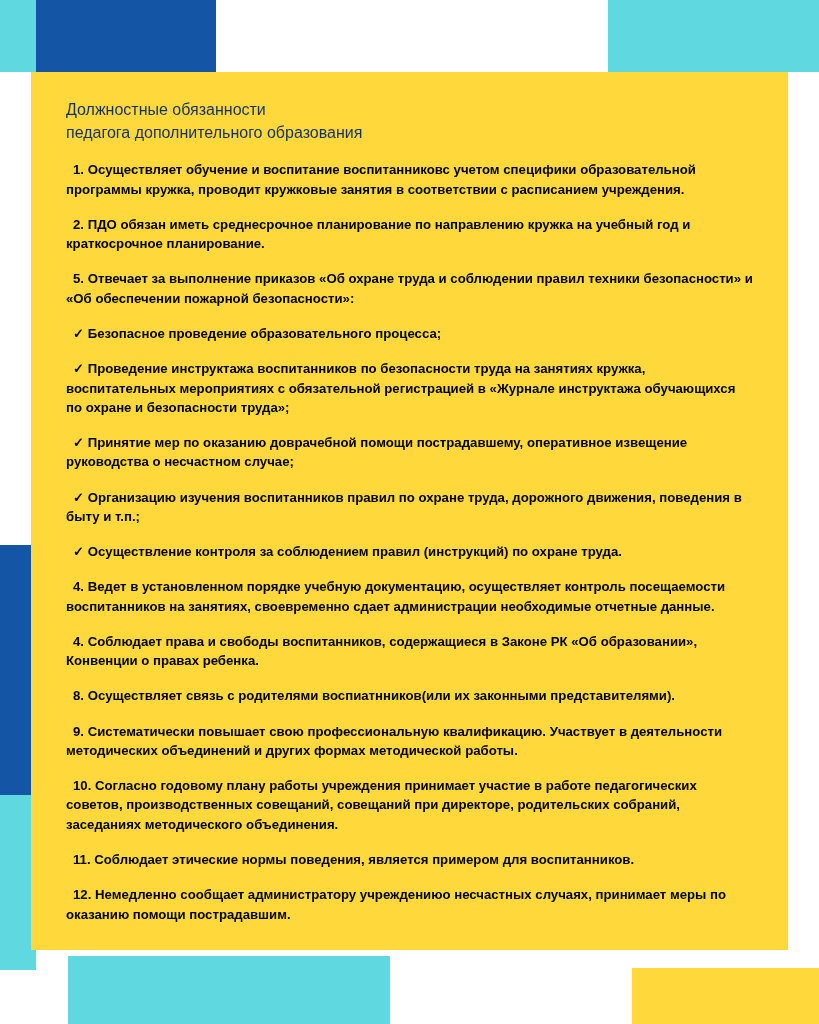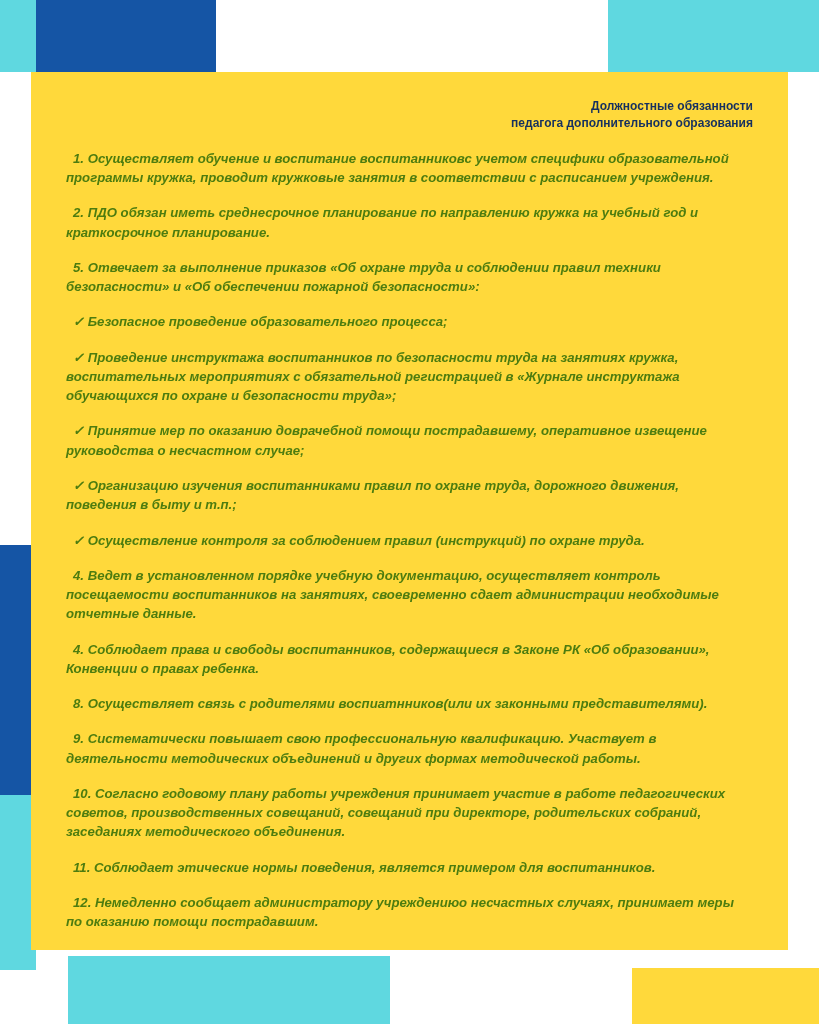--- a/index.html
+++ b/index.html
@@ -77,36 +77,35 @@
     position: absolute;
     left: 31px;
     top: 72px;
     width: 757px;
     height: 878px;
     background: #ffd93b;
     box-sizing: border-box;
     padding: 26px 35px 20px 35px;
   }
   .doc-title {
-    text-align: right;
-    font-weight: bold;
-    font-size: 12px;
+    text-align: left;
+    font-weight: normal;
+    font-size: 16px;
     color: #16305f;
     line-height: 1.45;
     margin: 0 0 16px 0;
   }
   .doc-title .line2 {
     display: block;
   }
   .body-text {
     font-size: 13.2px;
     line-height: 1.46;
-    color: #4d7c0f;
+    color: #000000;
     font-weight: bold;
-    font-style: italic;
   }
   .para {
     margin: 0 0 0 0;
     text-indent: 7px;
   }
   .para + .para {
     margin-top: 16px;
   }
   .check {
     font-weight: bold;
@@ -132,21 +131,21 @@
       <span class="line2">педагога дополнительного образования</span>
     </div>
 
     <div class="body-text">
       <p class="para">1. Осуществляет обучение и воспитание воспитанниковс учетом специфики образовательной программы кружка, проводит кружковые занятия в соответствии с расписанием учреждения.</p>
       <p class="para">2. ПДО обязан иметь среднесрочное планирование по направлению кружка на учебный год и краткосрочное планирование.</p>
       <p class="para">5. Отвечает за выполнение приказов «Об охране труда и соблюдении правил техники безопасности» и «Об обеспечении пожарной безопасности»:</p>
       <p class="para check">✓ Безопасное проведение образовательного процесса;</p>
       <p class="para check">✓ Проведение инструктажа воспитанников по безопасности труда на занятиях кружка, воспитательных мероприятиях с обязательной регистрацией в «Журнале инструктажа обучающихся по охране и безопасности труда»;</p>
       <p class="para check">✓ Принятие мер по оказанию доврачебной помощи пострадавшему, оперативное извещение руководства о несчастном случае;</p>
-      <p class="para check">✓ Организацию изучения воспитанниками правил по охране труда, дорожного движения, поведения в быту и т.п.;</p>
+      <p class="para check">✓ Организацию изучения воспитанников правил по охране труда, дорожного движения, поведения в быту и т.п.;</p>
       <p class="para check">✓ Осуществление контроля за соблюдением правил (инструкций) по охране труда.</p>
       <p class="para">4. Ведет в установленном порядке учебную документацию, осуществляет контроль посещаемости воспитанников на занятиях, своевременно сдает администрации необходимые отчетные данные.</p>
       <p class="para">4. Соблюдает права и свободы воспитанников, содержащиеся в Законе РК «Об образовании», Конвенции о правах ребенка.</p>
       <p class="para">8. Осуществляет связь с родителями воспиатнников(или их законными представителями).</p>
       <p class="para">9. Систематически повышает свою профессиональную квалификацию. Участвует в деятельности методических объединений и других формах методической работы.</p>
       <p class="para">10. Согласно годовому плану работы учреждения принимает участие в работе педагогических советов, производственных совещаний, совещаний при директоре, родительских собраний, заседаниях методического объединения.</p>
       <p class="para">11. Соблюдает этические нормы поведения, является примером для воспитанников.</p>
       <p class="para">12. Немедленно сообщает администратору учреждениюо несчастных случаях, принимает меры по оказанию помощи пострадавшим.</p>
     </div>
 

